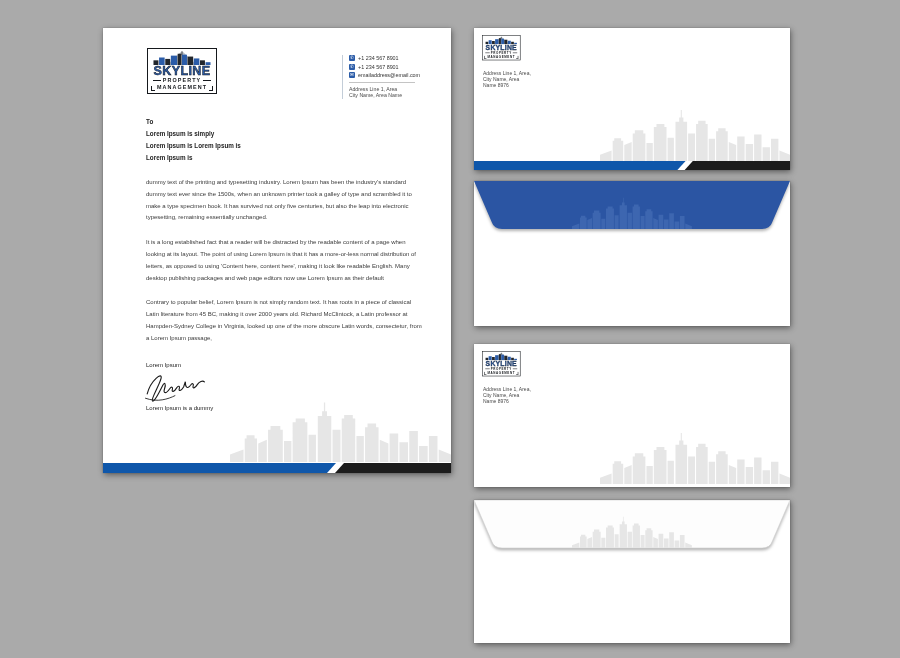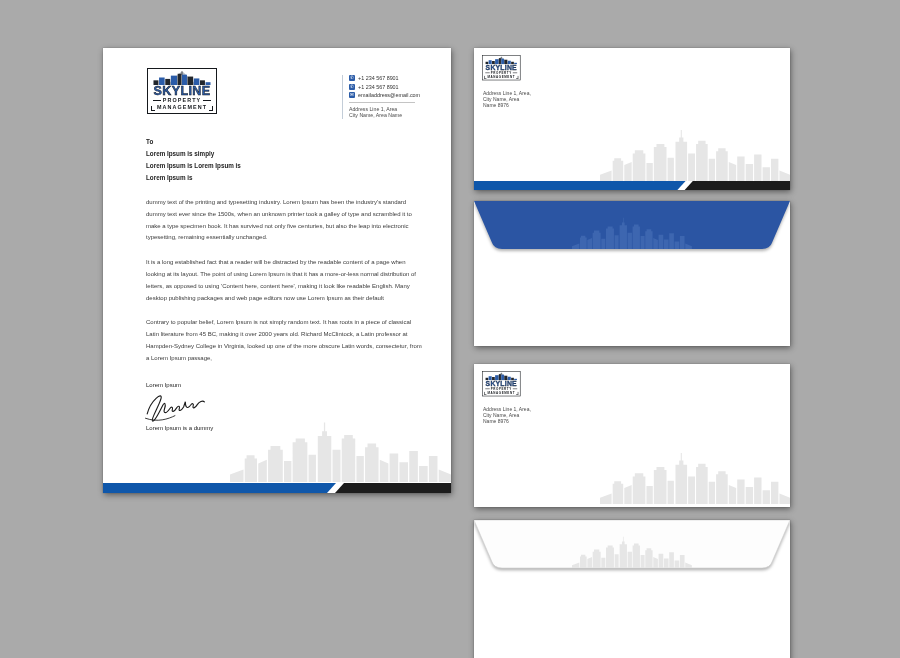--- a/index.html
+++ b/index.html
@@ -12,21 +12,21 @@
     --wm-gray:#e6e6e6;
     --wm-blue:#3d66b0;
     --text-dark:#222222;
     --text-body:#3b3b3b;
   }
   *{margin:0;padding:0;box-sizing:border-box;}
   html,body{width:900px;height:658px;overflow:hidden;}
   body{font-family:"Liberation Sans", sans-serif;background:var(--bg);}
   .stage{position:relative;width:900px;height:658px;background:var(--bg);}
 
-  .sheet{position:absolute;background:#ffffff;box-shadow:1px 2px 6px rgba(0,0,0,.45),0 0 1px rgba(0,0,0,.3);margin-top:20px;}
+  .sheet{position:absolute;background:#ffffff;box-shadow:1px 2px 6px rgba(0,0,0,.45),0 0 1px rgba(0,0,0,.3);}
 
   
   .letter{left:103px;top:28px;width:348px;height:445px;}
 
   
   .logo{width:70px;border:1.5px solid var(--brand-dark);background:#fff;padding:1px 3px 2px 3px;}
   .logo-sky{display:block;width:100%;height:15px;}
   .logo-name{font-size:12.5px;font-weight:900;letter-spacing:.4px;color:var(--brand-blue);
              -webkit-text-stroke:.5px #10151c;text-align:center;line-height:12px;}
   .logo-tag,.logo-tag2{display:flex;align-items:center;justify-content:center;

